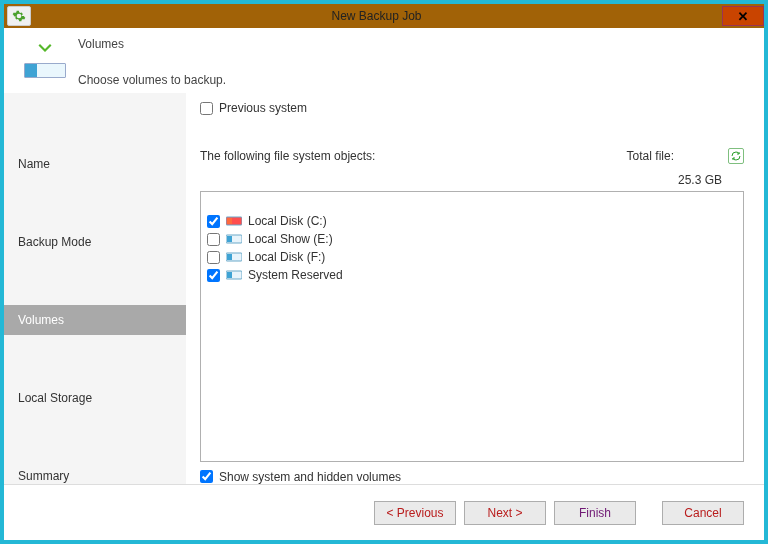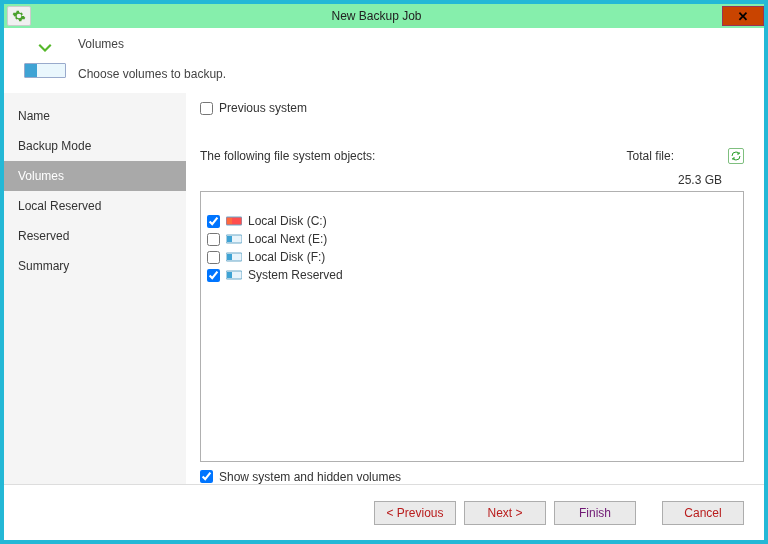--- a/index.html
+++ b/index.html
@@ -1,33 +1,33 @@
 <!DOCTYPE html>
 <html><head>
 <meta charset="utf-8">
 <style>
   * { box-sizing: border-box; }
   html, body { margin:0; padding:0; font-family: "Segoe UI", Arial, sans-serif; font-size:12px; color:#333; background:#fff; }
   .frame { width:768px; height:544px; border:4px solid #24b8d6; position:relative; background:#fff; }
-  .titlebar { height:24px; background:#86efac; display:flex; align-items:center; }
+  .titlebar { height:24px; background:#a16207; display:flex; align-items:center; }
   .titlebar .gear-box { width:24px; height:20px; margin-left:3px; display:flex; align-items:center; justify-content:center; background:#f0f0f0; border:1px solid #ccc; border-radius:2px;}
   .titlebar .gear-box svg { width:14px; height:14px; fill:#4aa02c;}
   .titlebar .ttl { flex:1; text-align:center; font-size:12px; color:#222; }
   .titlebar .close { width:42px; height:20px; background:#c94400; border:1px solid #935; display:flex; align-items:center; justify-content:center; margin-right:0;}
   .titlebar .close span { color:#000; font-size:13px; font-weight:bold; line-height:1;}
   .header { height:65px; display:flex; align-items:flex-start; padding:8px 12px 0 18px; }
   .header .iconcol { width:46px; display:flex; flex-direction:column; align-items:center; }
   .header .iconcol svg.arrow { width:32px; height:24px; fill:#55b72a;}
   .header .iconcol .disk { margin-top:3px; width:42px; height:15px; border:1px solid #9ac; border-radius:1px; background:linear-gradient(to right,#3fa3d4 30%, #eaf7fd 30%);}
   .header .txtcol { padding-left:10px; }
   .header .txtcol .h1 { font-size:12px; color:#444; margin-top:1px;}
-  .header .txtcol .h2 { font-size:12px; color:#444; margin-top:16px;}
+  .header .txtcol .h2 { font-size:12px; color:#444; margin-top:22px;}
   .body { display:flex; height: calc(100% - 24px - 65px - 56px); }
   .steps { width:182px; background:#f5f5f5; padding-top:8px;}
-  .steps .step { padding:8px 14px; font-size:12px; color:#333; cursor:pointer;}
+  .steps .step { padding:8px 14px; font-size:12px; color:#333; cursor:pointer;margin-top:48px;}
   .steps .step.active { background:#a9a9a9; color:#fff;}
   .mainpane { flex:1; padding:8px 20px 0 14px; display:flex; flex-direction:column;}
   .mainpane .lbl { font-size:12px; color:#333; margin-bottom:6px;}
   .mainpane .osrow { display:flex; align-items:center; margin-bottom:10px;}
   .mainpane .osrow input[type=checkbox]{ width:13px; height:13px; margin:0 6px 0 0;}
   .mainpane .totalrow {display:flex; align-items:center;}
   .mainpane .totalrow .listlbl{flex:1;}
   .mainpane .totalrow .tlabel{margin-right:4px;}
   .mainpane .totalrow .tval{margin-right:6px;margin-top:48px;}
   .mainpane .totalrow .refresh { width:16px; height:16px; border:1px solid #7fbf7f; display:flex; align-items:center; justify-content:center; border-radius:2px; cursor:pointer;}
@@ -72,22 +72,22 @@
       <div class="h1">Volumes</div>
       <div class="h2">Choose volumes to backup.</div>
     </div>
   </div>
 
   <div class="body">
     <div class="steps" id="steps">
         <div class="step">Name</div>
         <div class="step">Backup Mode</div>
         <div class="step active">Volumes</div>
-        <div class="step">Local Reserved</div>
-        <div class="step">Reserved</div>
+        <div class="step">Local Storage</div>
+        <div class="step">Summary</div>
         <div class="step">Summary</div>
       </div>
 
     <div class="mainpane">
       <label class="osrow">
         <input type="checkbox" id="os-check" style="">
         <span>Previous system</span>
       </label>
 
       <div class="totalrow">
@@ -113,21 +113,21 @@
             <span>Local Disk (C:)</span>
           </label>
           <label class="volrow">
             <input type="checkbox" style="">
             <span class="ic">
               <svg viewBox="0 0 16 12">
                 <rect x="0" y="2" width="16" height="8" rx="1" fill="#e8f4fb" stroke="#6aa9c9"></rect>
                 <rect x="1" y="3" width="5" height="6" fill="#3fa3d4"></rect>
               </svg>
             </span>
-            <span>Local Next (E:)</span>
+            <span>Local Show (E:)</span>
           </label>
           <label class="volrow">
             <input type="checkbox" style="">
             <span class="ic">
               <svg viewBox="0 0 16 12">
                 <rect x="0" y="2" width="16" height="8" rx="1" fill="#e8f4fb" stroke="#6aa9c9"></rect>
                 <rect x="1" y="3" width="5" height="6" fill="#3fa3d4"></rect>
               </svg>
             </span>
             <span>Local Disk (F:)</span>

